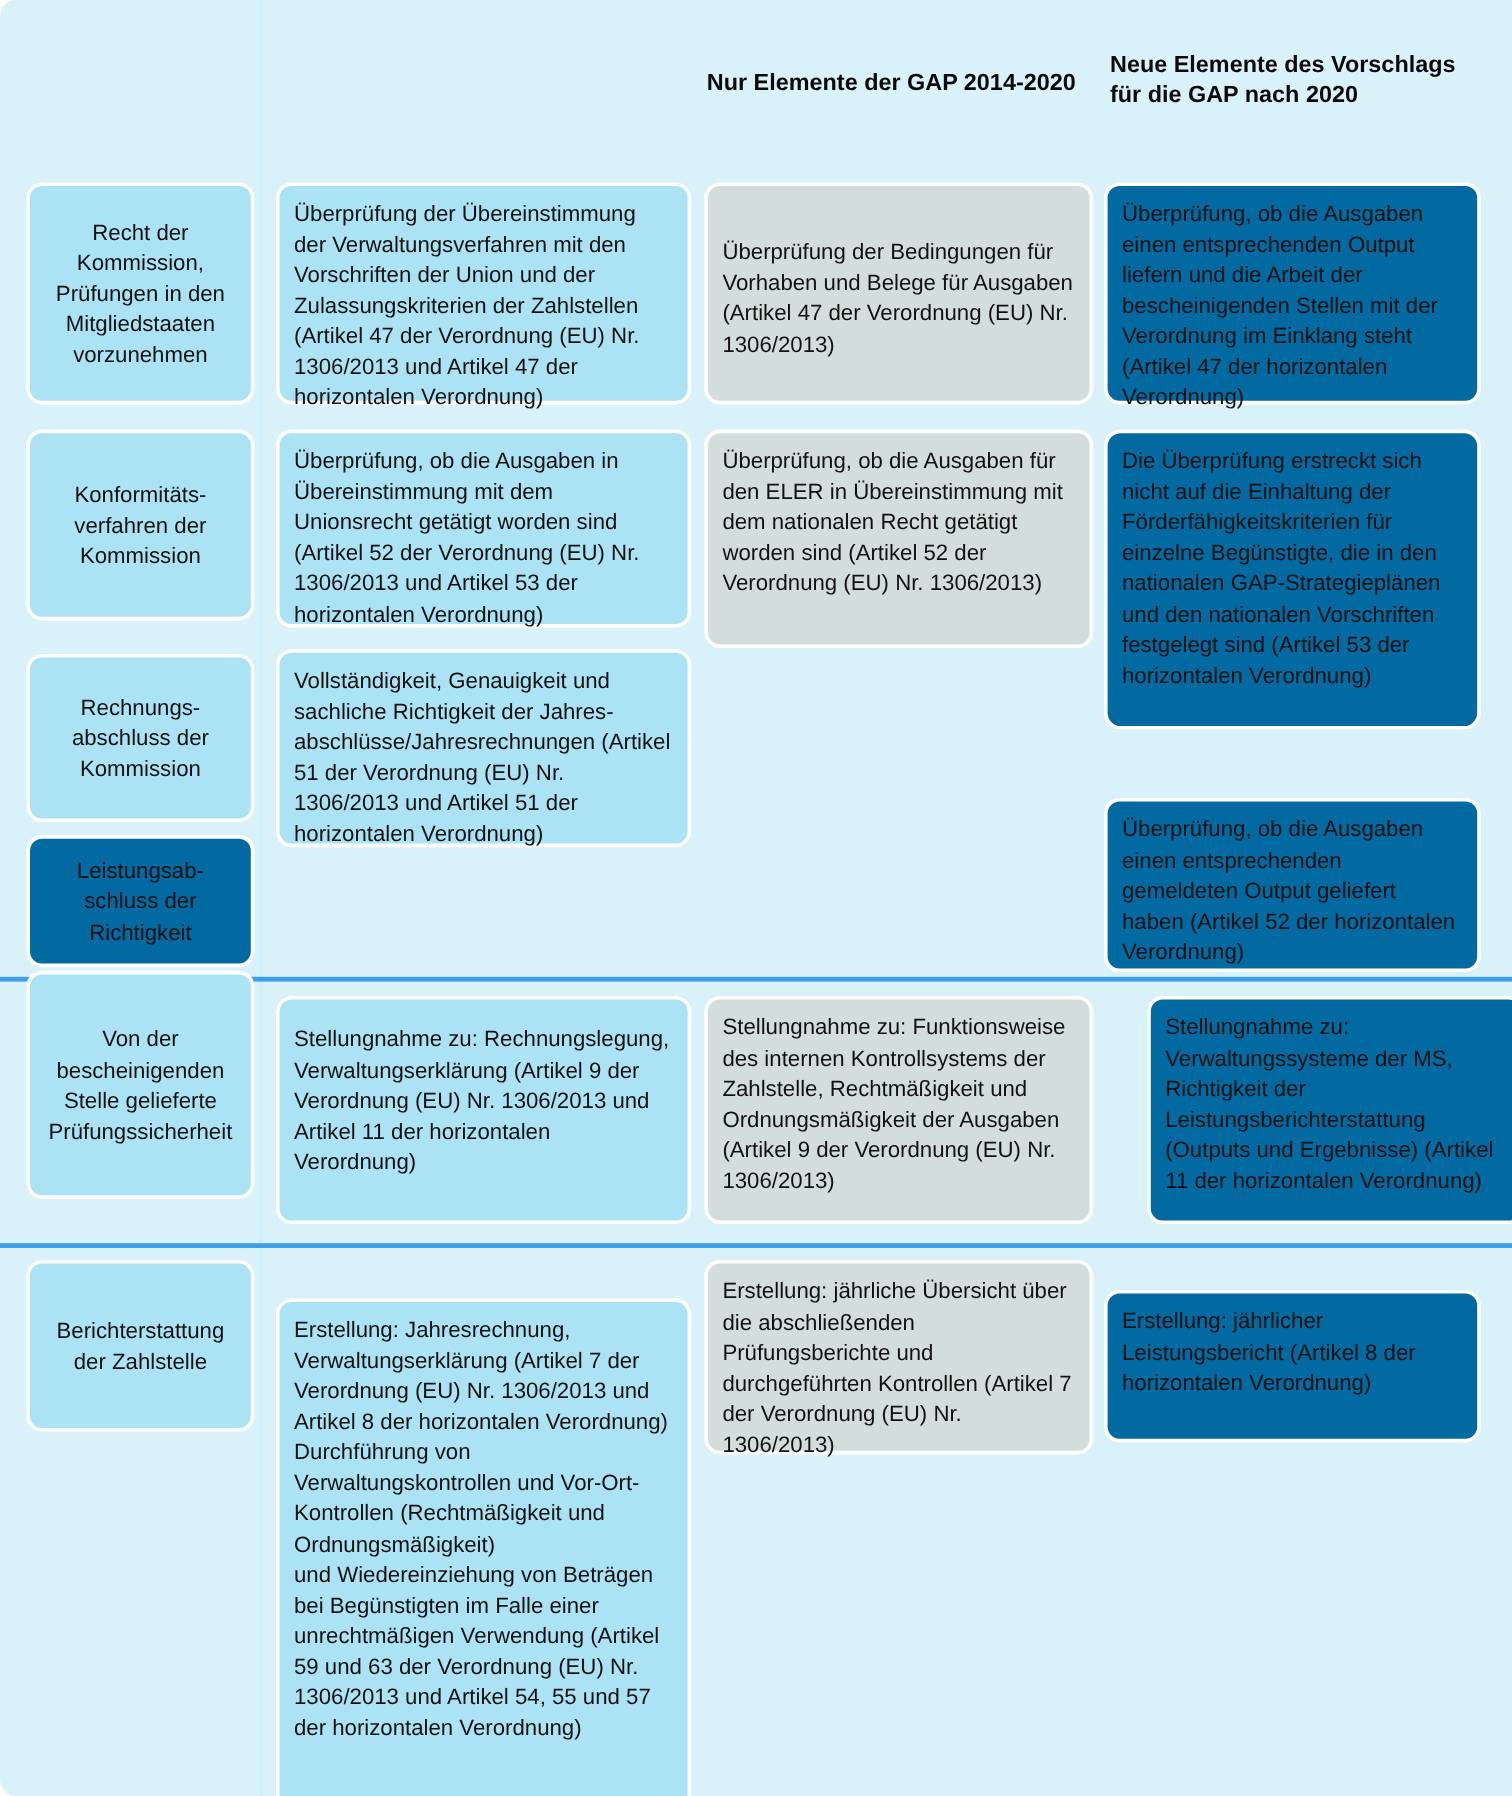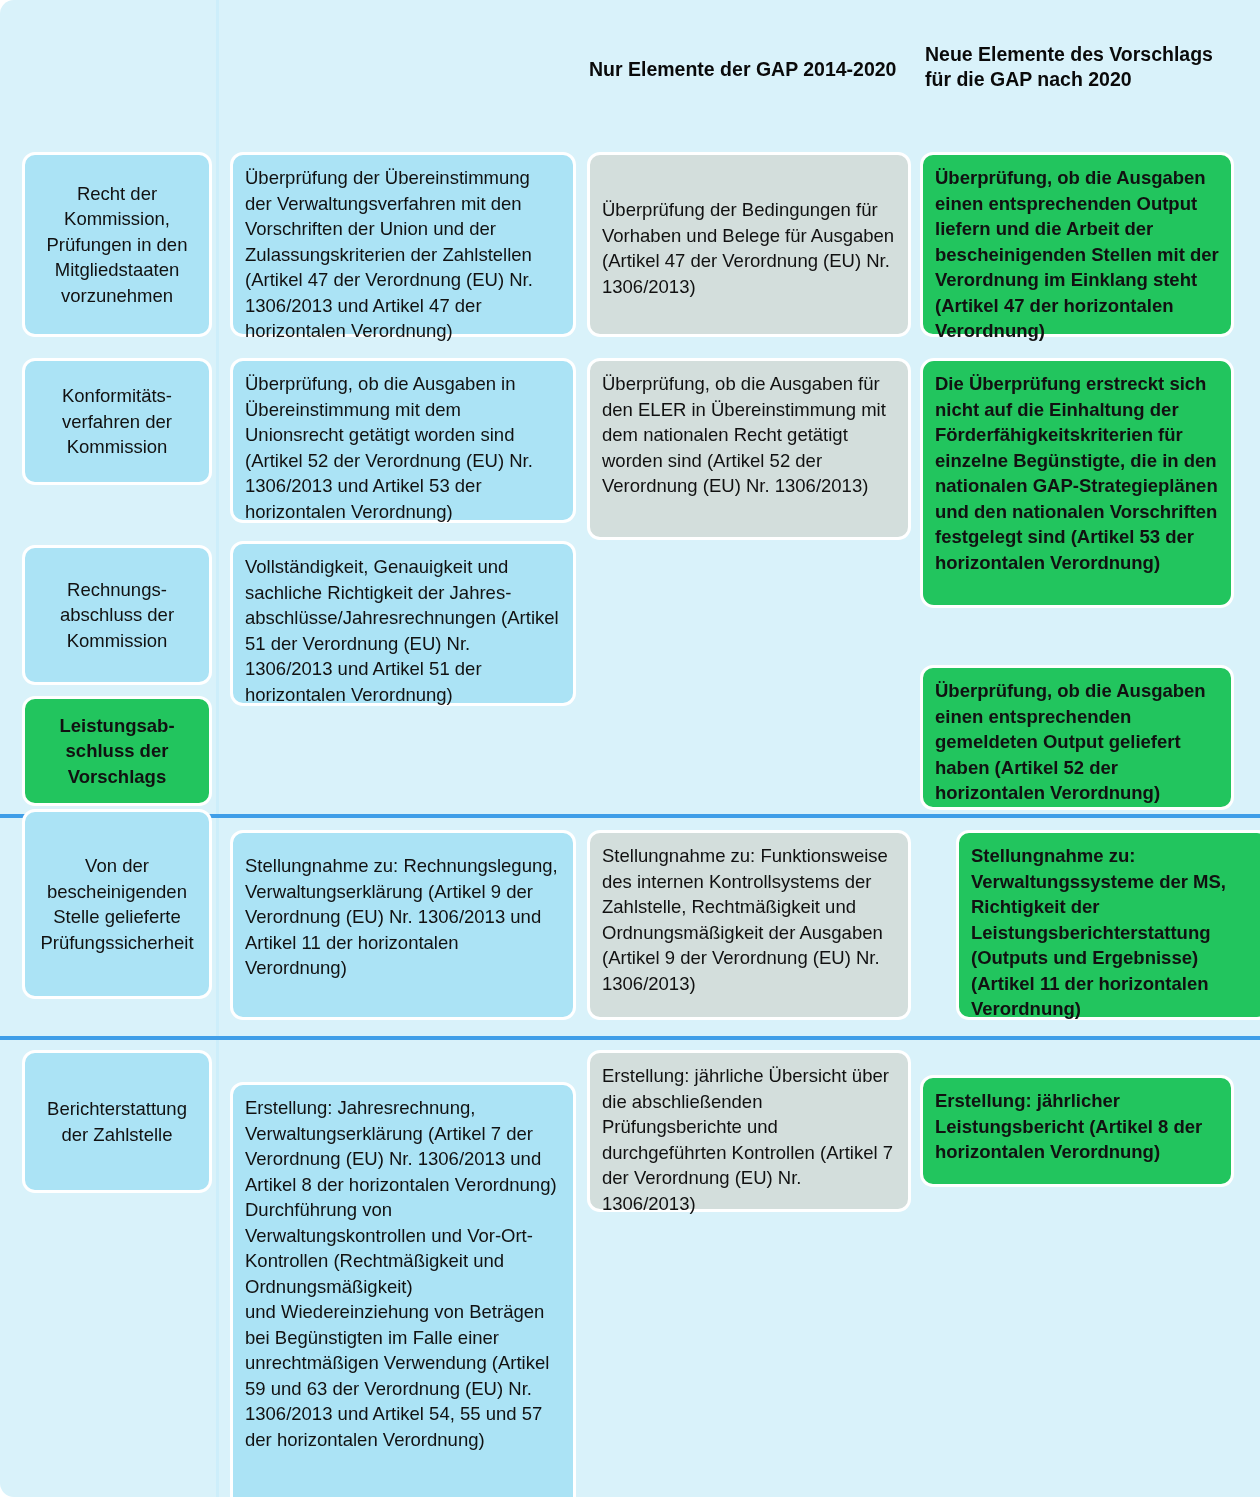--- a/index.html
+++ b/index.html
@@ -50,21 +50,21 @@
     position: absolute;
     border-radius: 13px;
     padding: 10px 12px;
     font-size: 18.5px;
     line-height: 25.5px;
     color: #111111;
     border: 3px solid #ffffff;
     white-space: pre-line;
   }
   .card.blue  { background: #abe3f5; }
-  .card.green { background: #22c55e; font-weight: bold; }
+  .card.green { background: #0369a1; }
   .card.grey  { background: #d3dedc; }
 
   .card.label {
     text-align: center;
     display: flex;
     align-items: center;
     justify-content: center;
   }
   .card.label span { display: block; width: 100%; }
 </style>
@@ -81,46 +81,46 @@
   <div class="col-head" style="left:589px; top:57px; width:310px;">Nur Elemente der GAP 2014-2020</div>
   <div class="col-head" style="left:925px; top:42px; width:305px;">Neue Elemente des Vorschlags für die GAP nach 2020</div>
 
   <div class="card blue label" style="left:22px; top:152px; width:190px; height:185px;">
     <span>Recht der Kommission, Prüfungen in den Mitgliedstaaten vorzunehmen</span>
   </div>
   <div class="card blue" style="left:230px; top:152px; width:346px; height:185px;">Überprüfung der Übereinstimmung der Verwaltungsverfahren mit den Vorschriften der Union und der Zulassungskriterien der Zahlstellen (Artikel 47 der Verordnung (EU) Nr. 1306/2013 und Artikel 47 der horizontalen Verordnung)</div>
   <div class="card grey" style="left:587px; top:152px; width:324px; height:185px; padding-top:42px;">Überprüfung der Bedingungen für Vorhaben und Belege für Ausgaben (Artikel 47 der Verordnung (EU) Nr. 1306/2013)</div>
   <div class="card green" style="left:920px; top:152px; width:314px; height:185px;">Überprüfung, ob die Ausgaben einen entsprechenden Output liefern und die Arbeit der bescheinigenden Stellen mit der Verordnung im Einklang steht (Artikel 47 der horizontalen Verordnung)</div>
 
-  <div class="card blue label" style="left:22px; top:358px; width:190px; height:127px;">
+  <div class="card blue label" style="left:22px; top:358px; width:190px; height:159px;">
     <span>Konformitäts-verfahren der Kommission</span>
   </div>
   <div class="card blue" style="left:230px; top:358px; width:346px; height:165px;">Überprüfung, ob die Ausgaben in Übereinstimmung mit dem Unionsrecht getätigt worden sind (Artikel 52 der Verordnung (EU) Nr. 1306/2013 und Artikel 53 der horizontalen Verordnung)</div>
   <div class="card grey" style="left:587px; top:358px; width:324px; height:182px;">Überprüfung, ob die Ausgaben für den ELER in Übereinstimmung mit dem nationalen Recht getätigt worden sind (Artikel 52 der Verordnung (EU) Nr. 1306/2013)</div>
   <div class="card green" style="left:920px; top:358px; width:314px; height:250px;border-radius:14px;">Die Überprüfung erstreckt sich nicht auf die Einhaltung der Förderfähigkeitskriterien für einzelne Begünstigte, die in den nationalen GAP-Strategieplänen und den nationalen Vorschriften festgelegt sind (Artikel 53 der horizontalen Verordnung)</div>
 
   <div class="card blue label" style="left:22px; top:545px; width:190px; height:140px;">
     <span>Rechnungs-abschluss der Kommission</span>
   </div>
   <div class="card blue" style="left:230px; top:541px; width:346px; height:165px;">Vollständigkeit, Genauigkeit und sachliche Richtigkeit der Jahres-abschlüsse/Jahresrechnungen (Artikel 51 der Verordnung (EU) Nr. 1306/2013 und Artikel 51 der horizontalen Verordnung)</div>
 
   <div class="card green label" style="left:22px; top:696px; width:190px; height:110px;">
-    <span>Leistungsab-schluss der Vorschlags</span>
+    <span>Leistungsab-schluss der Richtigkeit</span>
   </div>
   <div class="card green" style="left:920px; top:665px; width:314px; height:145px;">Überprüfung, ob die Ausgaben einen entsprechenden gemeldeten Output geliefert haben (Artikel 52 der horizontalen Verordnung)</div>
 
   <div class="card blue label" style="left:22px; top:809px; width:190px; height:190px;">
     <span>Von der bescheinigenden Stelle gelieferte Prüfungssicherheit</span>
   </div>
   <div class="card blue" style="left:230px; top:830px; width:346px; height:190px; padding-top:20px;">Stellungnahme zu: Rechnungslegung, Verwaltungserklärung (Artikel 9 der Verordnung (EU) Nr. 1306/2013 und Artikel 11 der horizontalen Verordnung)</div>
   <div class="card grey" style="left:587px; top:830px; width:324px; height:190px;">Stellungnahme zu: Funktionsweise des internen Kontrollsystems der Zahlstelle, Rechtmäßigkeit und Ordnungsmäßigkeit der Ausgaben (Artikel 9 der Verordnung (EU) Nr. 1306/2013)</div>
   <div class="card green" style="left:920px; top:830px; width:314px; height:190px;margin-left:36px;">Stellungnahme zu: Verwaltungssysteme der MS, Richtigkeit der Leistungsberichterstattung (Outputs und Ergebnisse) (Artikel 11 der horizontalen Verordnung)</div>
 
   <div class="card blue label" style="left:22px; top:1050px; width:190px; height:143px;">
     <span>Berichterstattung der Zahlstelle</span>
   </div>
   <div class="card blue" style="left:230px; top:1050px; width:346px; height:428px;margin-top:32px;">Erstellung: Jahresrechnung, Verwaltungserklärung (Artikel 7 der Verordnung (EU) Nr. 1306/2013 und Artikel 8 der horizontalen Verordnung)
 Durchführung von Verwaltungskontrollen und Vor-Ort-Kontrollen (Rechtmäßigkeit und Ordnungsmäßigkeit)
 und Wiedereinziehung von Beträgen bei Begünstigten im Falle einer unrechtmäßigen Verwendung (Artikel 59 und 63 der Verordnung (EU) Nr. 1306/2013 und Artikel 54, 55 und 57 der horizontalen Verordnung)</div>
   <div class="card grey" style="left:587px; top:1050px; width:324px; height:162px;">Erstellung: jährliche Übersicht über die abschließenden Prüfungsberichte und durchgeführten Kontrollen (Artikel 7 der Verordnung (EU) Nr. 1306/2013)</div>
-  <div class="card green" style="left:920px; top:1075px; width:314px; height:112px;">Erstellung: jährlicher Leistungsbericht (Artikel 8 der horizontalen Verordnung)</div>
+  <div class="card green" style="left:920px; top:1075px; width:314px; height:127px;">Erstellung: jährlicher Leistungsbericht (Artikel 8 der horizontalen Verordnung)</div>
 
 </div>
 
 </body></html>

